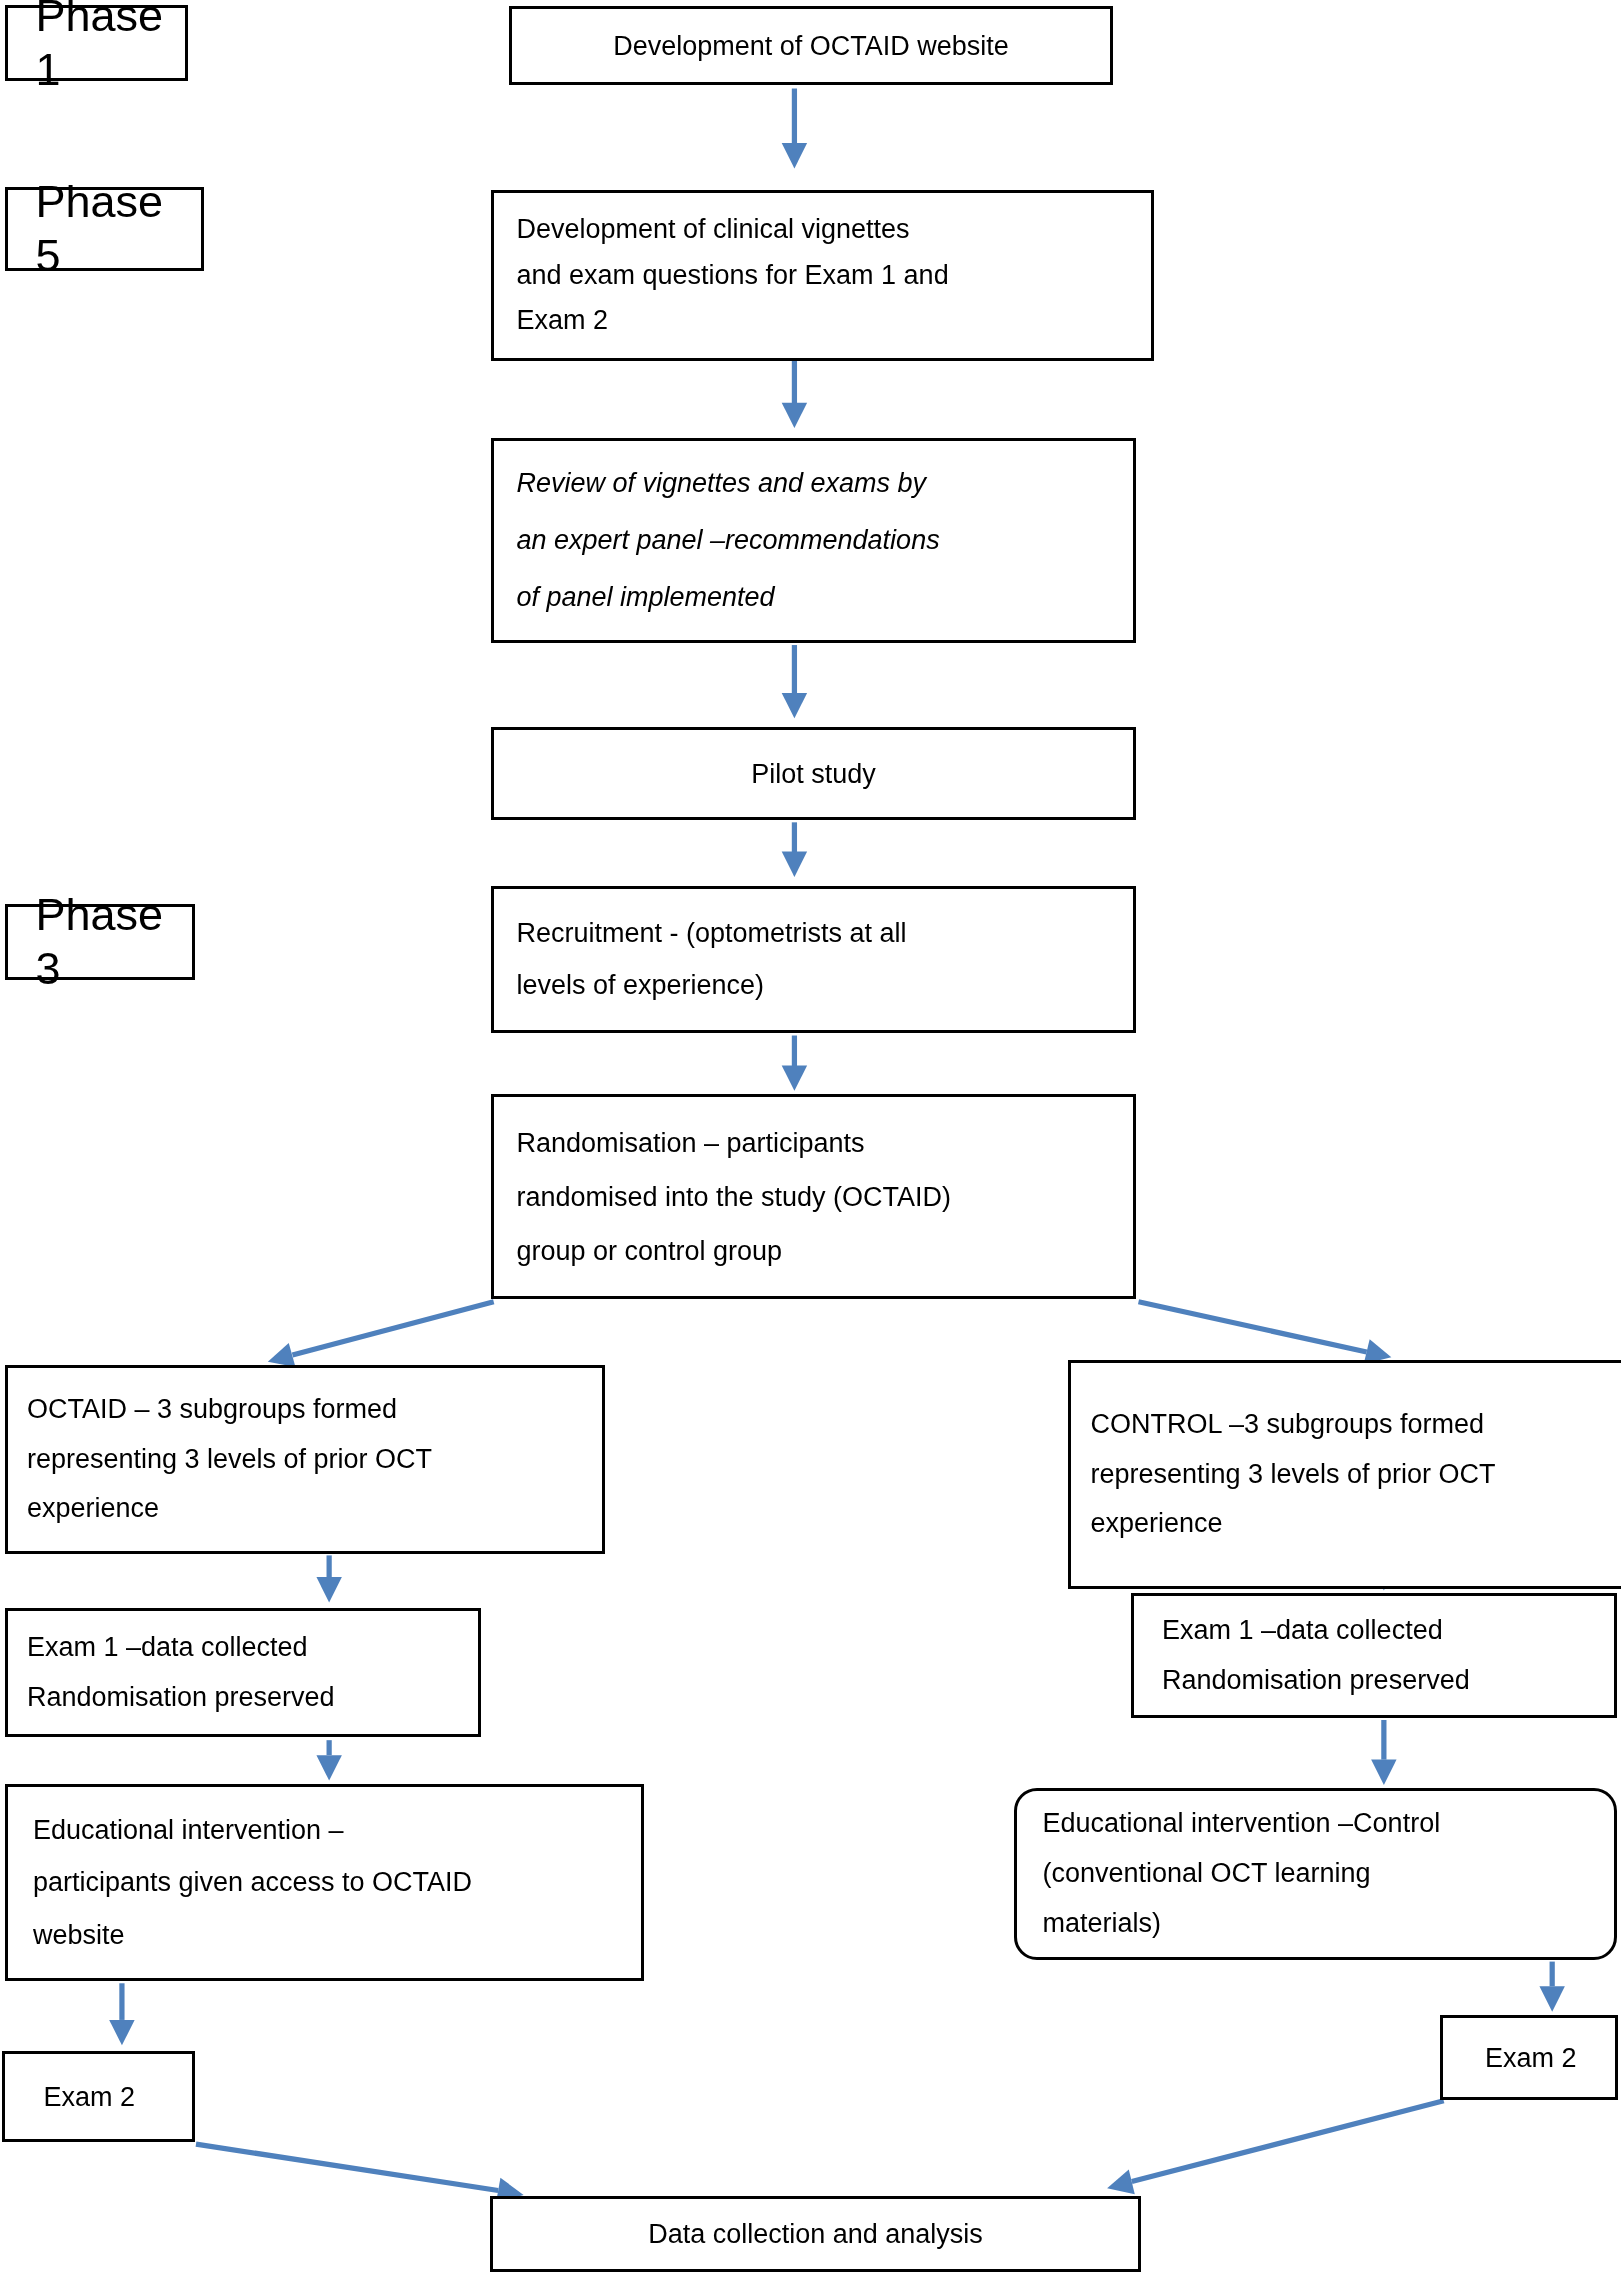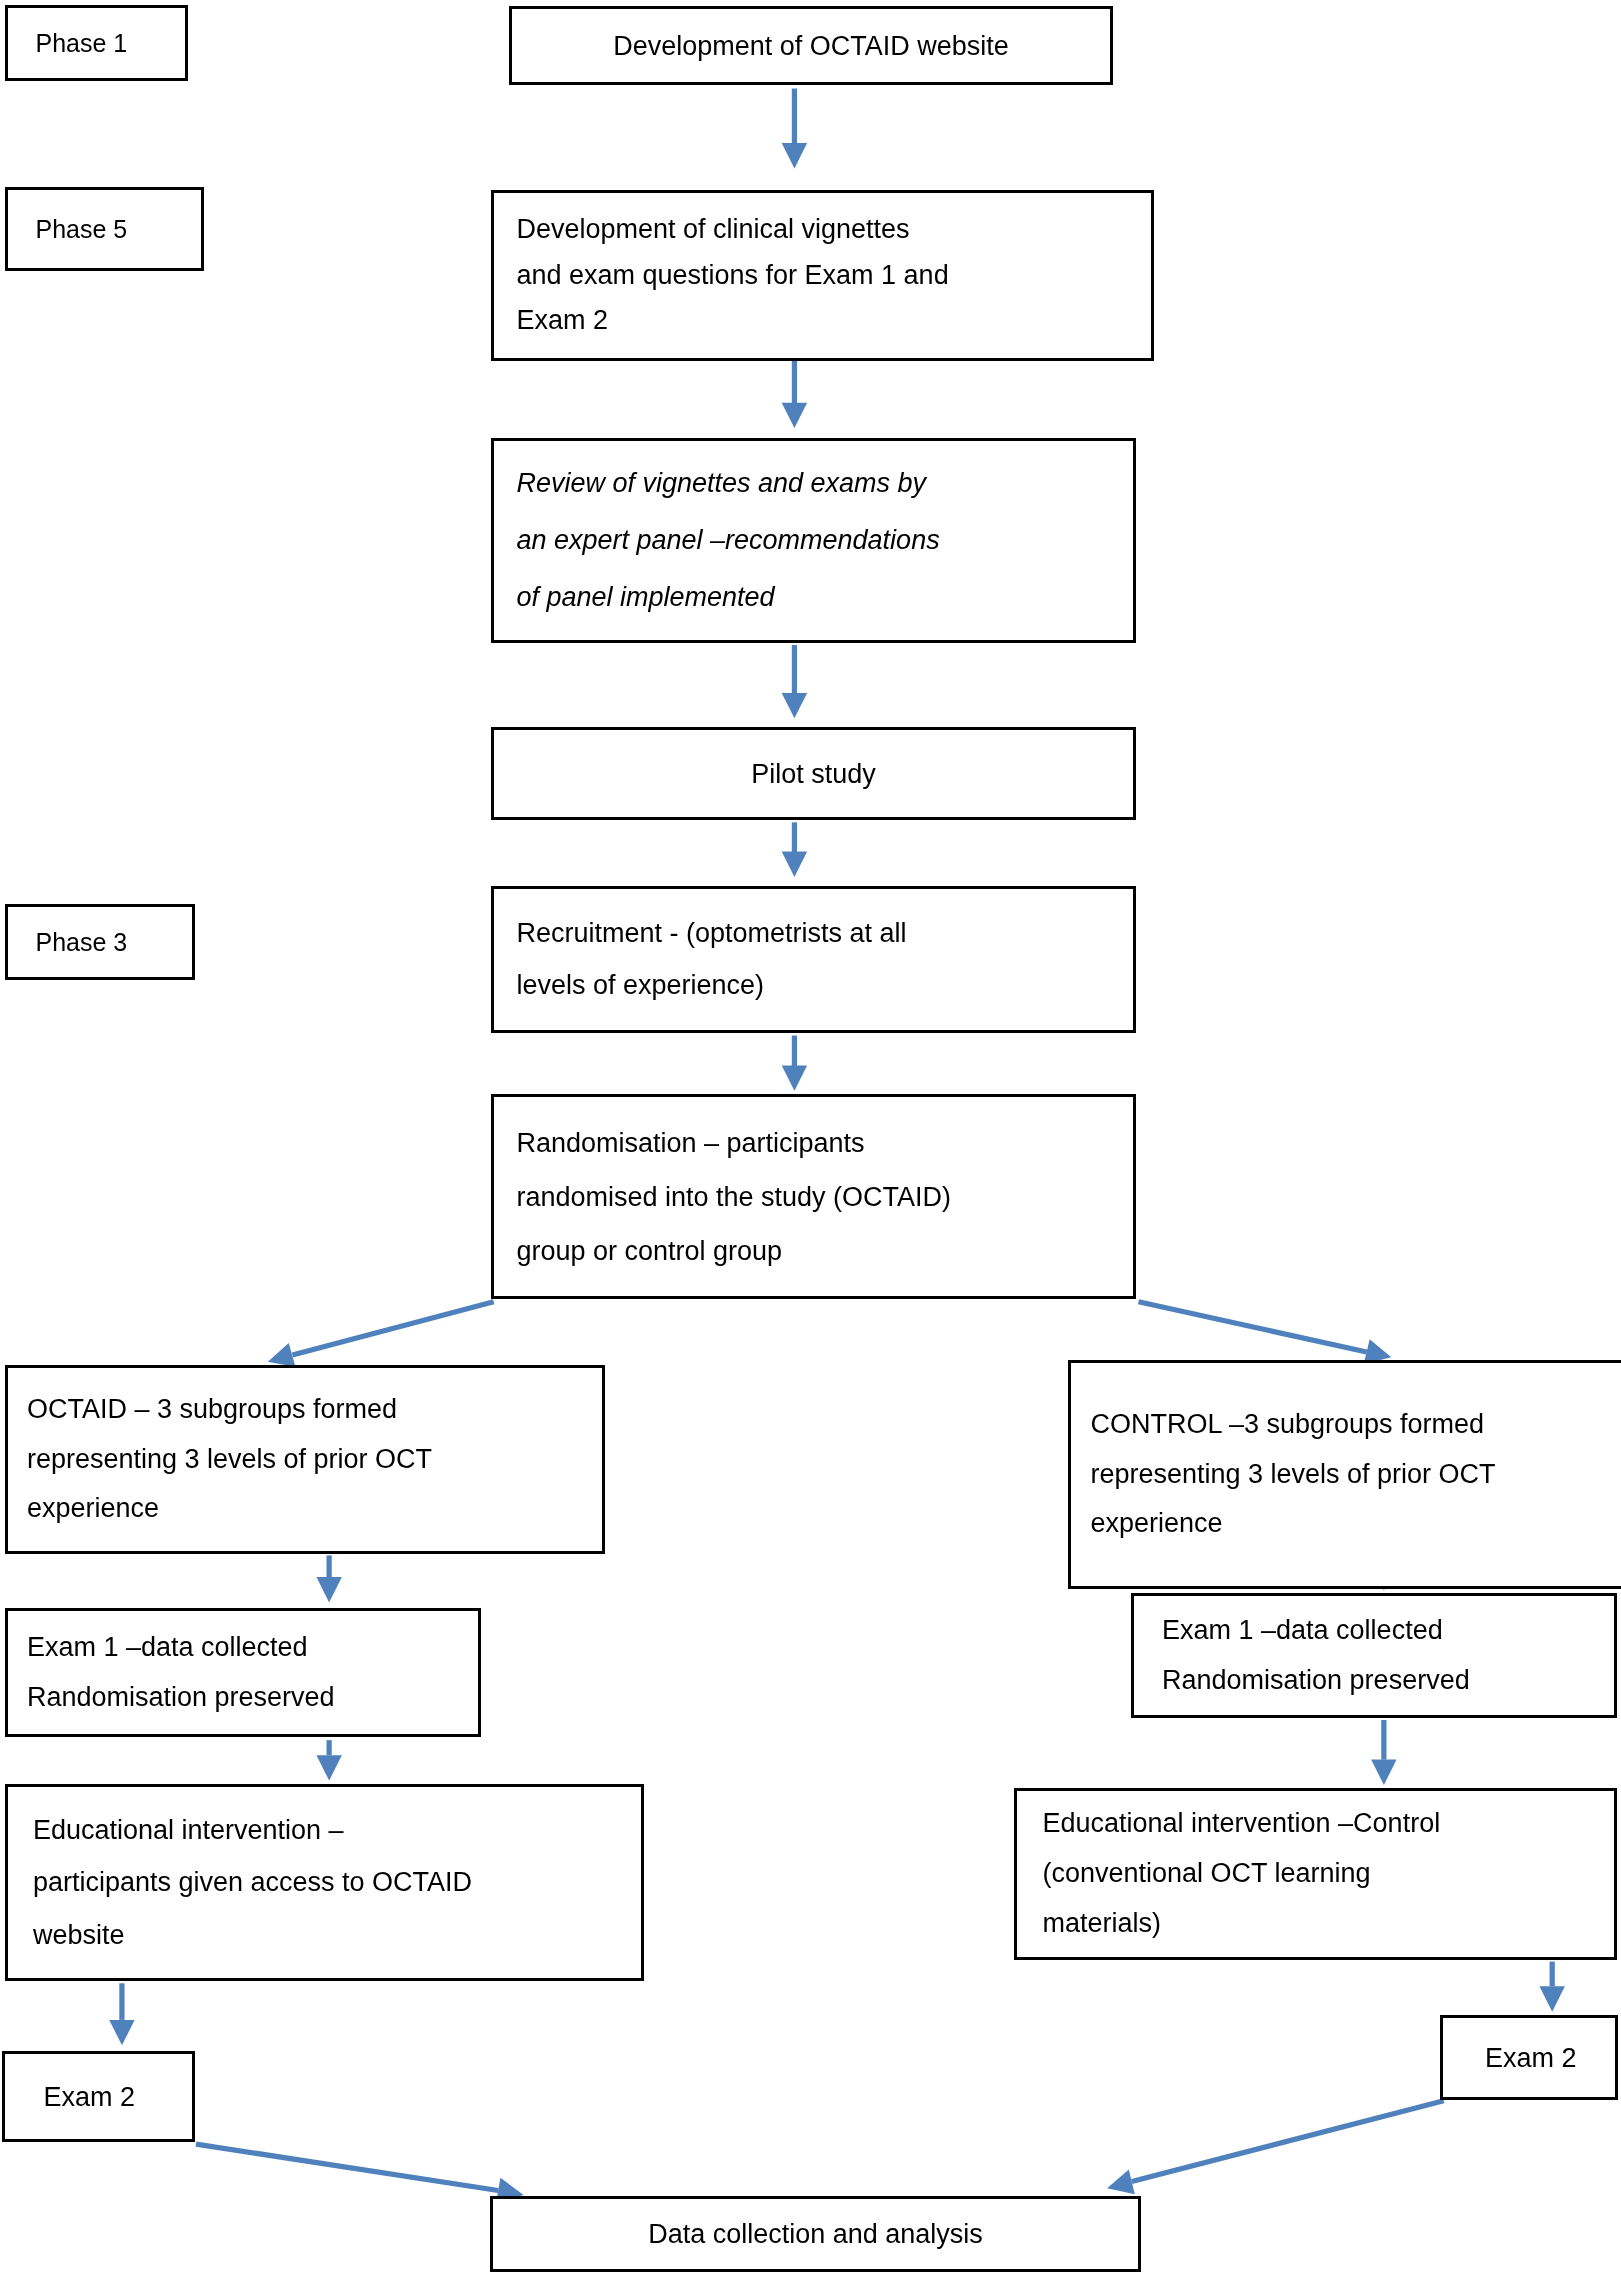--- a/index.html
+++ b/index.html
@@ -20,41 +20,41 @@
     background:#fff;
     font-size:27px;
     line-height:2.0;
     white-space:pre-line;
     display:flex;
     align-items:center;
     text-align:left;
     padding:7.5px 22.4px;
   }
   .center{justify-content:center;text-align:center;}
-  .phase{font-size:25px;padding-left:28px;line-height:1.2;}
+  .phase{font-size:45px;padding-left:28px;line-height:1.2;}
 
   #phase1{left:4.5px;top:4.5px;width:183px;height:76px;}
   #phase2{left:4.5px;top:187px;width:199px;height:84px;}
   #phase3{left:4.5px;top:904px;width:190px;height:76px;}
 
   #dev-website{left:509px;top:6px;width:604px;height:79px;}
   #vignettes{left:491px;top:177px;width:663px;height:171px;line-height:1.7;margin-top:13px;}
   #review{left:491px;top:438px;width:645px;height:205px;line-height:2.1;font-style:italic;}
   #pilot{left:491px;top:727px;width:645px;height:93px;}
   #recruitment{left:491px;top:886px;width:645px;height:147px;line-height:1.9;}
   #randomisation{left:491px;top:1094px;width:645px;height:205px;line-height:2.0;}
 
   #octaid-subgroups{left:4.5px;top:1365px;width:600px;height:189px;line-height:1.85;padding-left:19.4px;}
   #exam1-left{left:4.5px;top:1608px;width:476px;height:129px;line-height:1.85;padding-left:19.4px;}
   #edu-left{left:4.5px;top:1784px;width:639px;height:197px;line-height:1.95;padding-left:25.4px;}
   #exam2-left{left:1.5px;top:2051px;width:193px;height:91px;padding-left:39px;}
 
   #control-subgroups{left:1068px;top:1360px;width:592px;height:229px;line-height:1.85;padding-left:19.4px;}
   #exam1-right{left:1131px;top:1593px;width:486px;height:125px;line-height:1.85;padding-left:28px;}
-  #edu-right{left:1014px;top:1788px;width:603px;height:172px;line-height:1.85;padding-left:25.4px;}
+  #edu-right{left:1014px;top:1788px;width:603px;height:172px;line-height:1.85;padding-left:25.4px;border-radius:23px;}
   #exam2-right{left:1440px;top:2015px;width:178px;height:85px;padding-left:42px;}
 
   #data-analysis{left:490px;top:2196px;width:651px;height:76px;}
 
   .aline{stroke:#4F81BD;stroke-width:7;fill:none;}
   .ahead{fill:#4F81BD;stroke:none;}
 </style>
 </head>
 <body>
 

